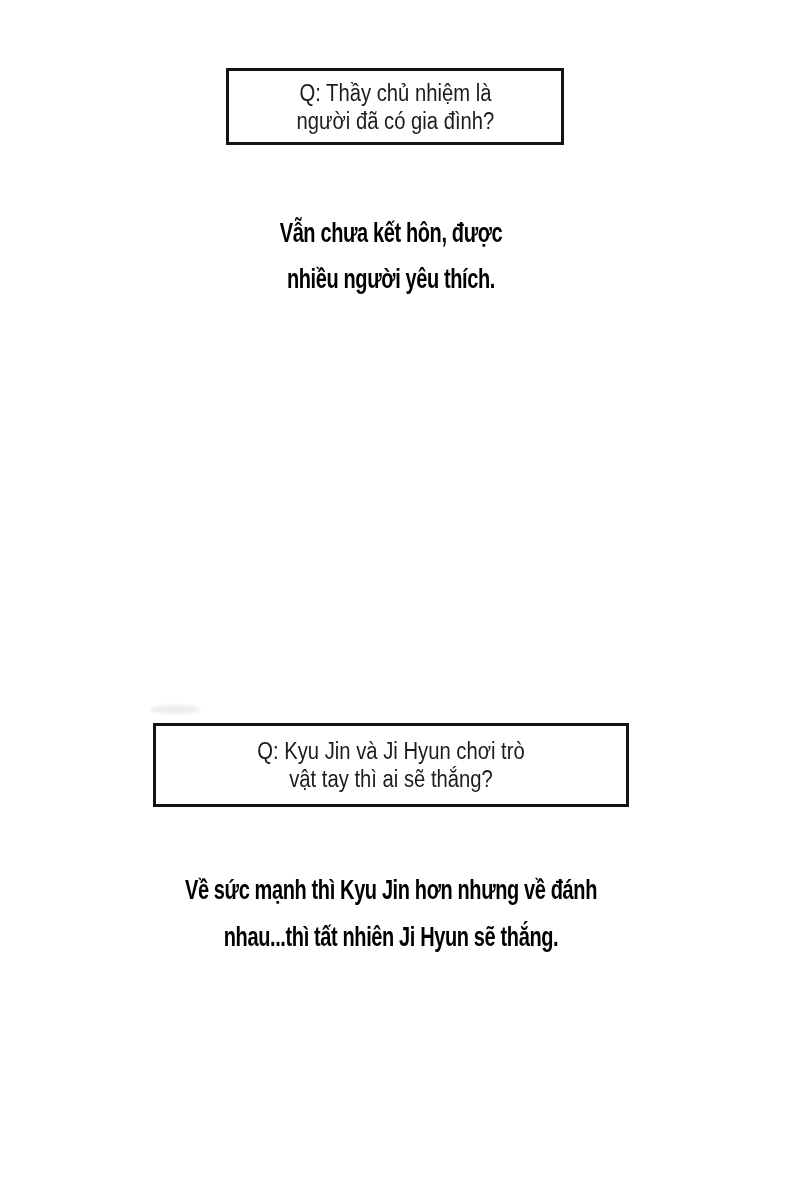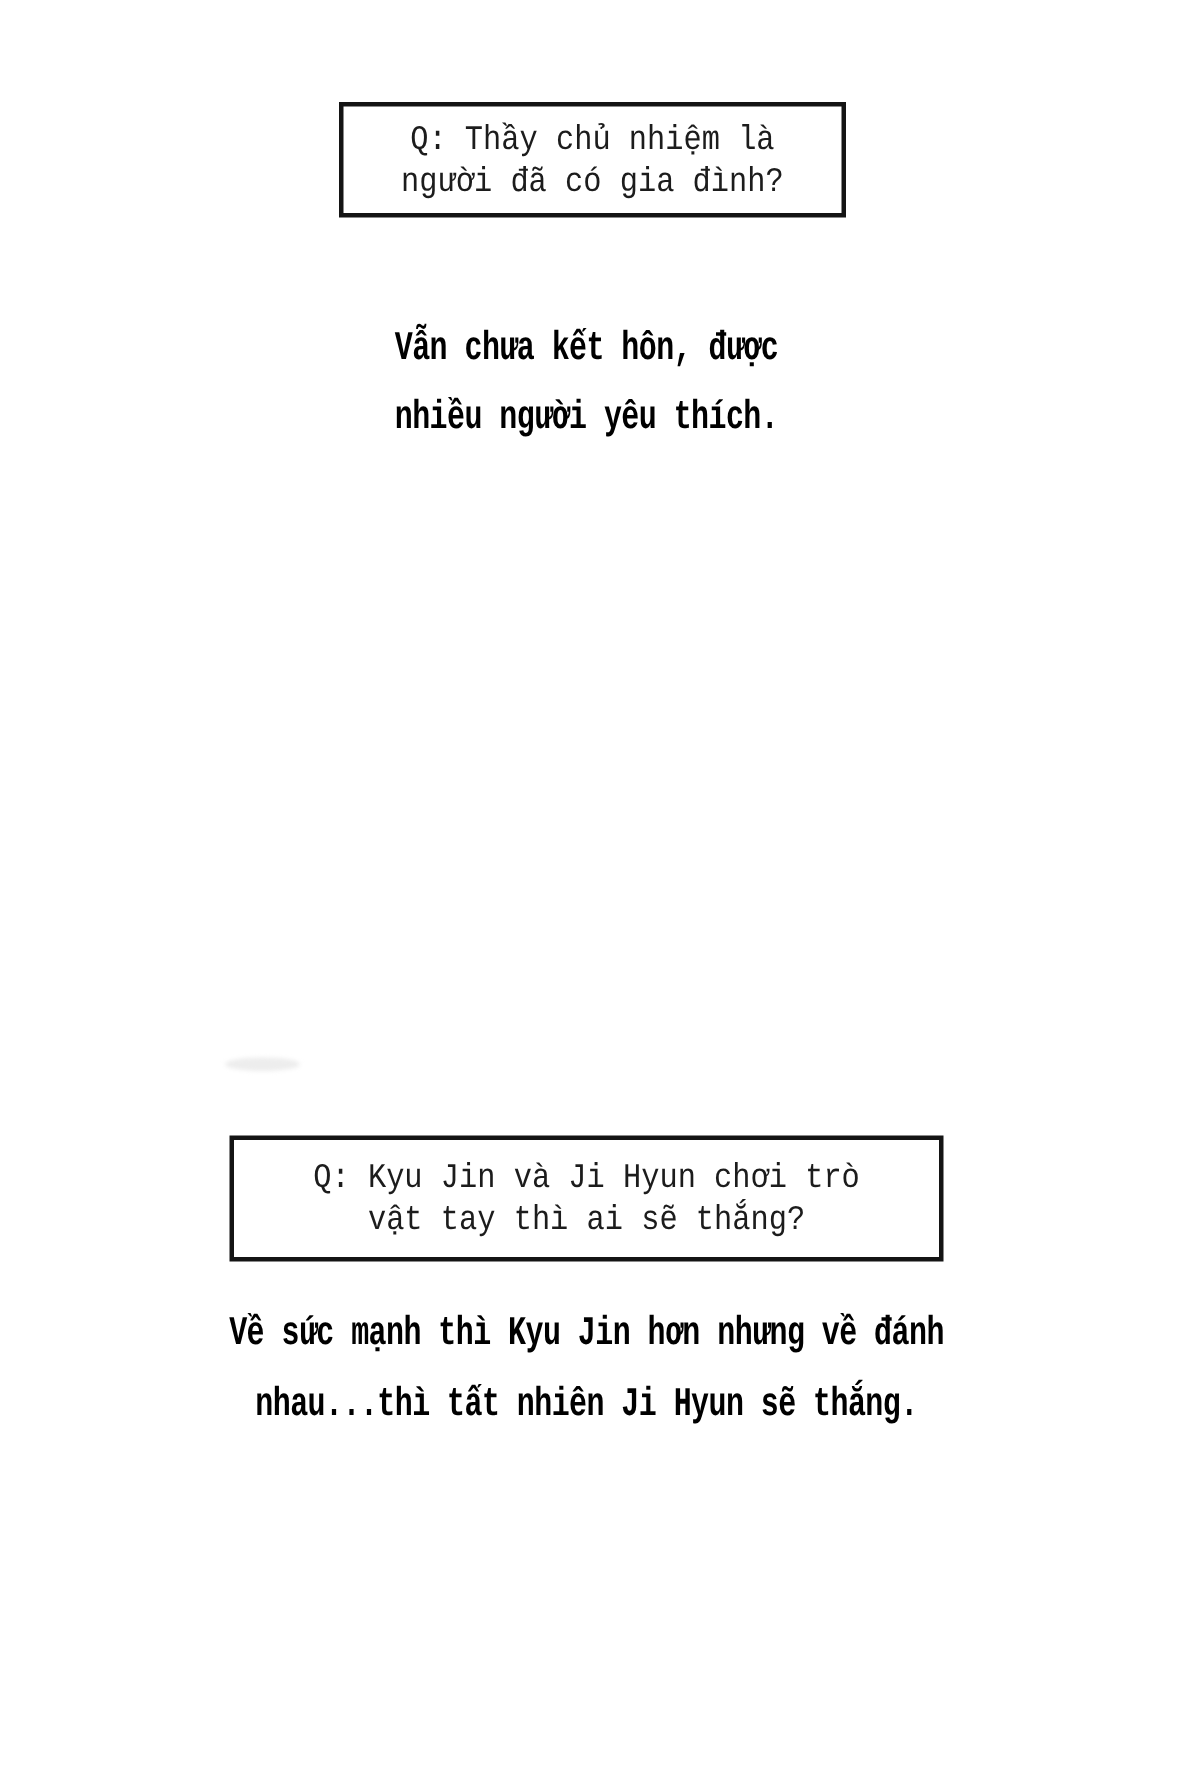--- a/index.html
+++ b/index.html
@@ -6,34 +6,34 @@
     margin: 0;
     padding: 0;
     background: #ffffff;
   }
   .page {
     position: relative;
     width: 800px;
     height: 1187px;
     background: #ffffff;
     overflow: hidden;
-    font-family: Liberation Mono, monospace;
+    font-family: Liberation Sans, sans-serif;
   }
   
   .qbox {
     position: absolute;
     box-sizing: border-box;
     border: 3px solid #141414;
     background: #ffffff;
     display: flex;
     align-items: center;
     justify-content: center;
   }
   .qbox-1 { left: 226px; top: 68px;  width: 338px; height: 77px; }
-  .qbox-2 { left: 153px; top: 757px; width: 476px; height: 84px; }
+  .qbox-2 { left: 153px; top: 723px; width: 476px; height: 84px; }
   .qtext {
     color: #1c1c1c;
     font-size: 23px;
     line-height: 28px;
     text-align: center;
     white-space: nowrap;
     transform: scaleX(0.88);
     transform-origin: 50% 50%;
   }
   .qtext .qline { display: block; }

